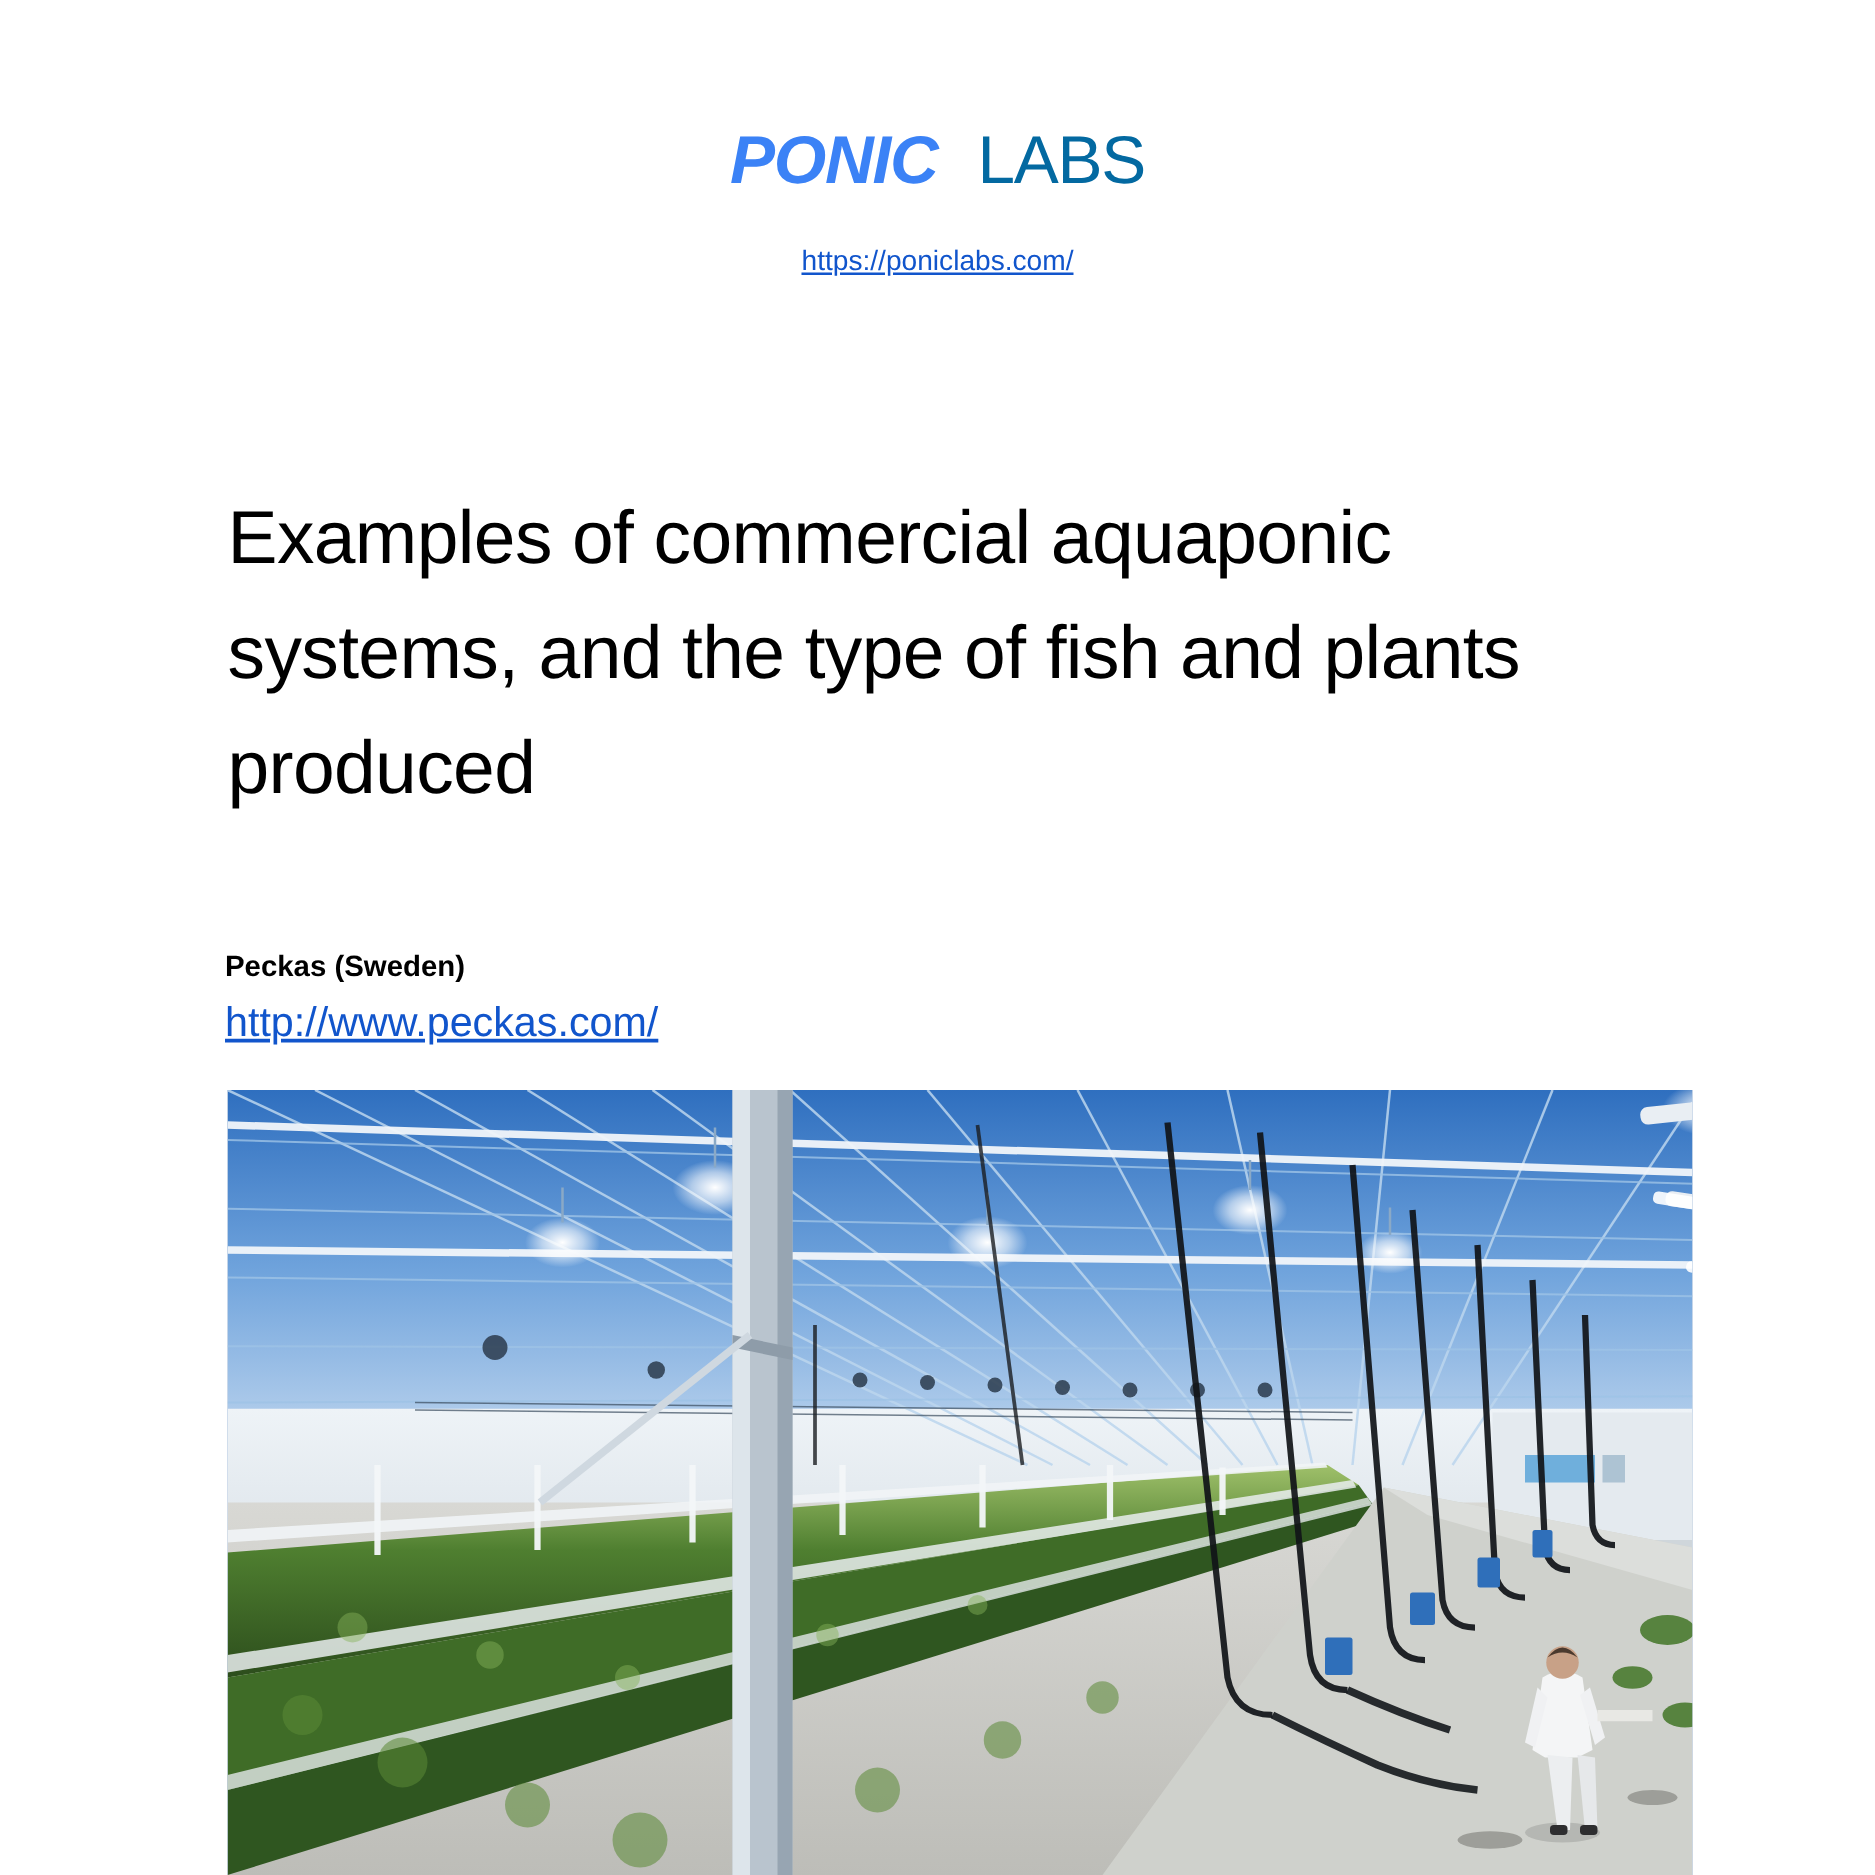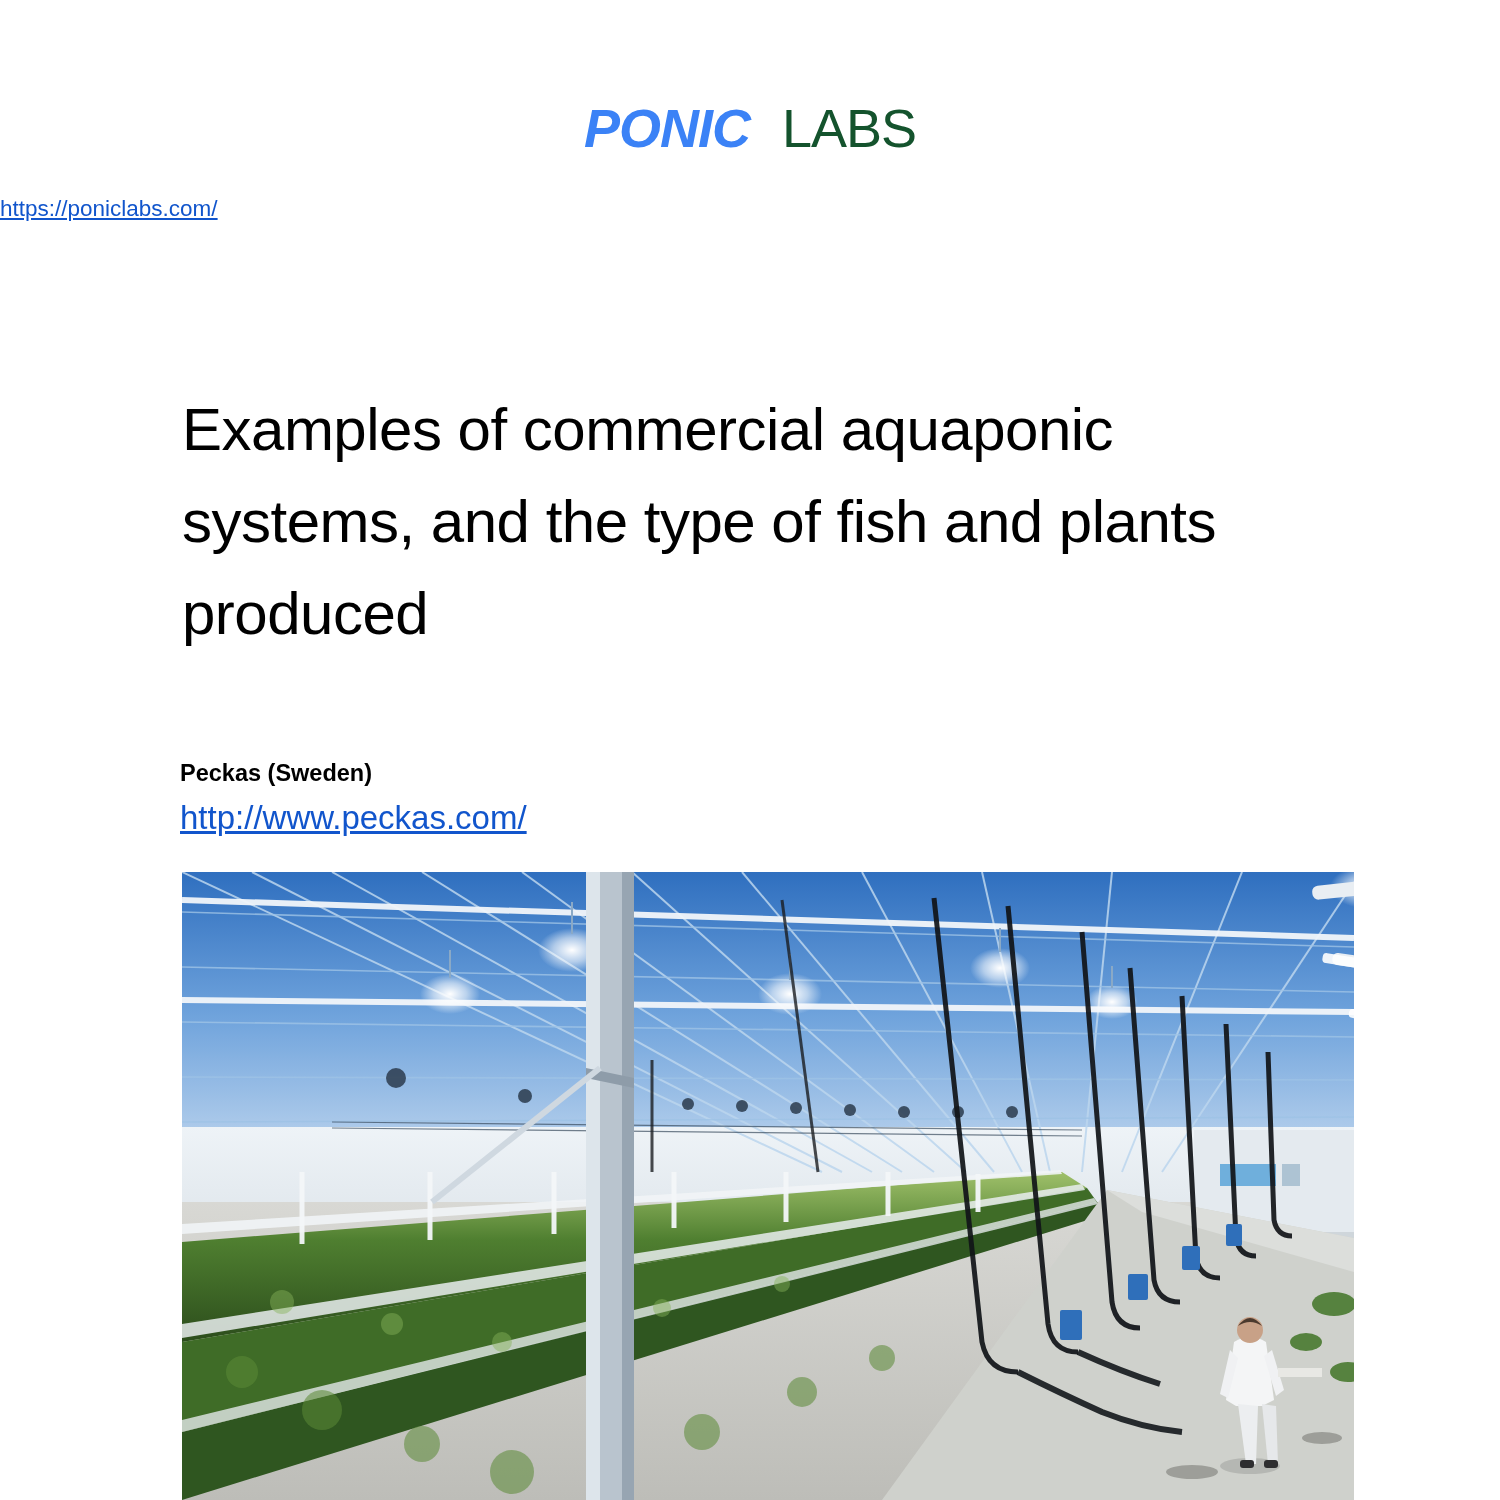--- a/index.html
+++ b/index.html
@@ -39,31 +39,32 @@
   }
   .logo-ponic {
     font-style: italic;
     font-weight: 700;
     color: #3b82f6;
     letter-spacing: -1px;
   }
   .logo-labs {
     font-style: normal;
     font-weight: 400;
-    color: #14532d;
+    color: #0369a1;
     letter-spacing: -1px;
     margin-left: 32px;
   }
 
   
   .site-link-row {
     position: absolute;
     top: 196px;
     left: 0;
     width: 1500px;
+    text-align: center;
   }
   .site-link {
     font-size: 22.5px;
     color: #1155cc;
     text-decoration: underline;
     font-family: "Liberation Sans", sans-serif;
   }
 
   
   .title {

